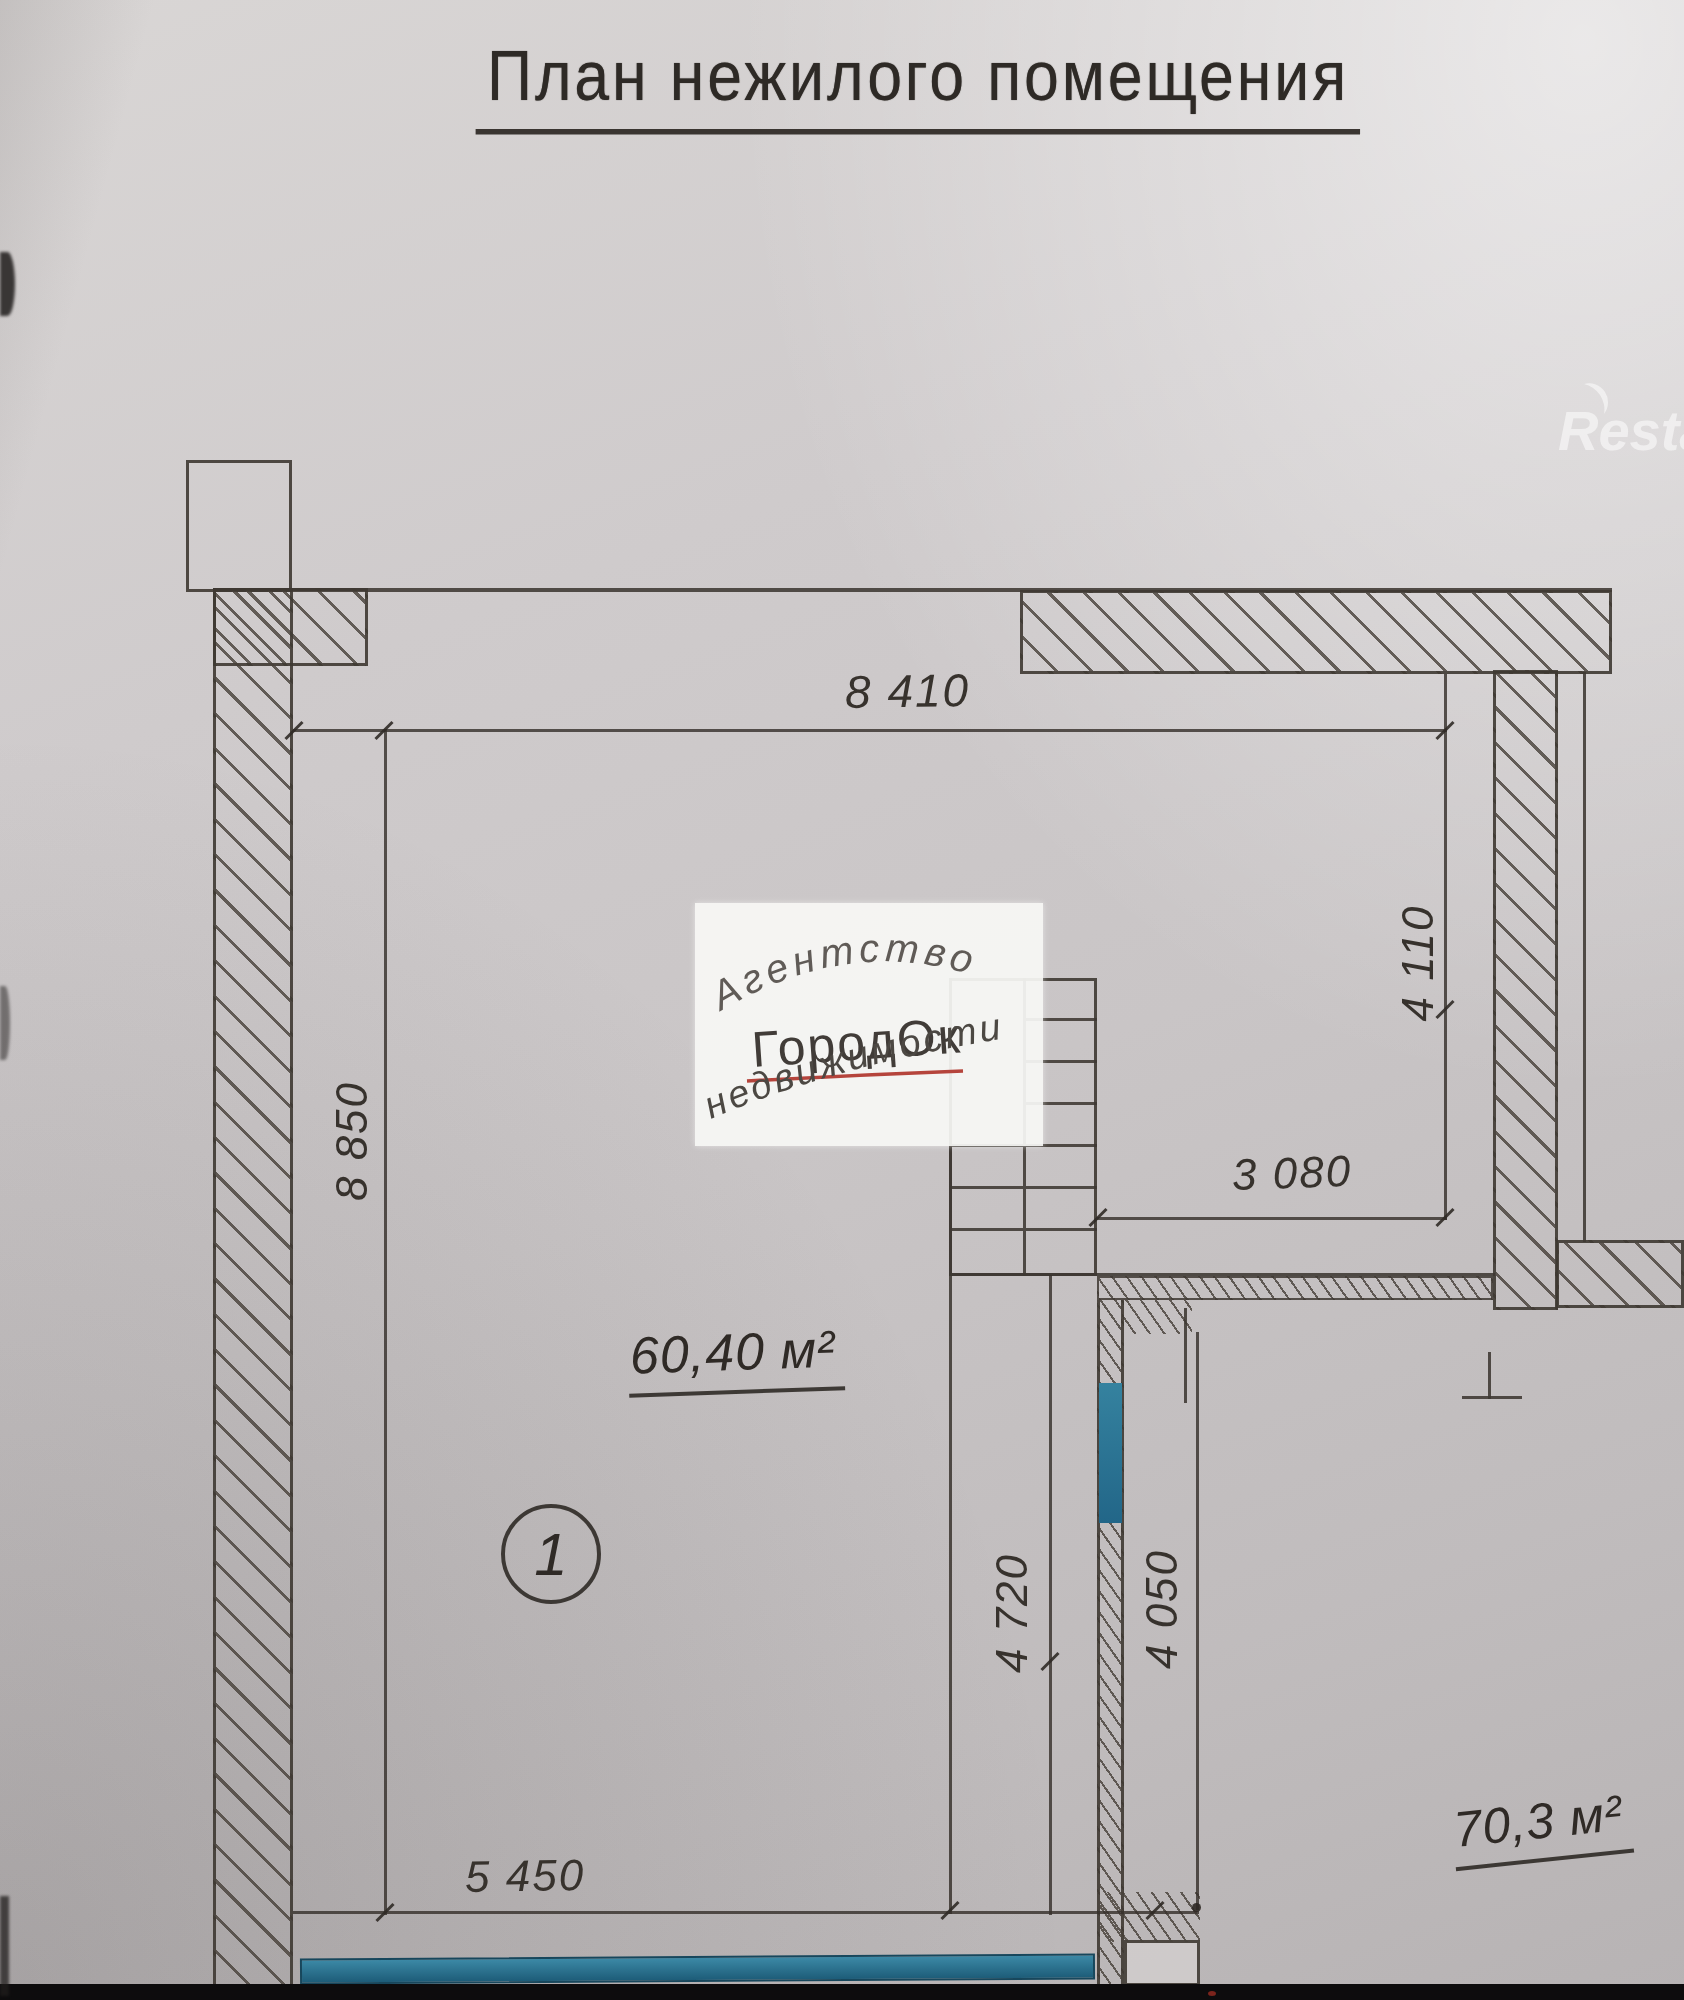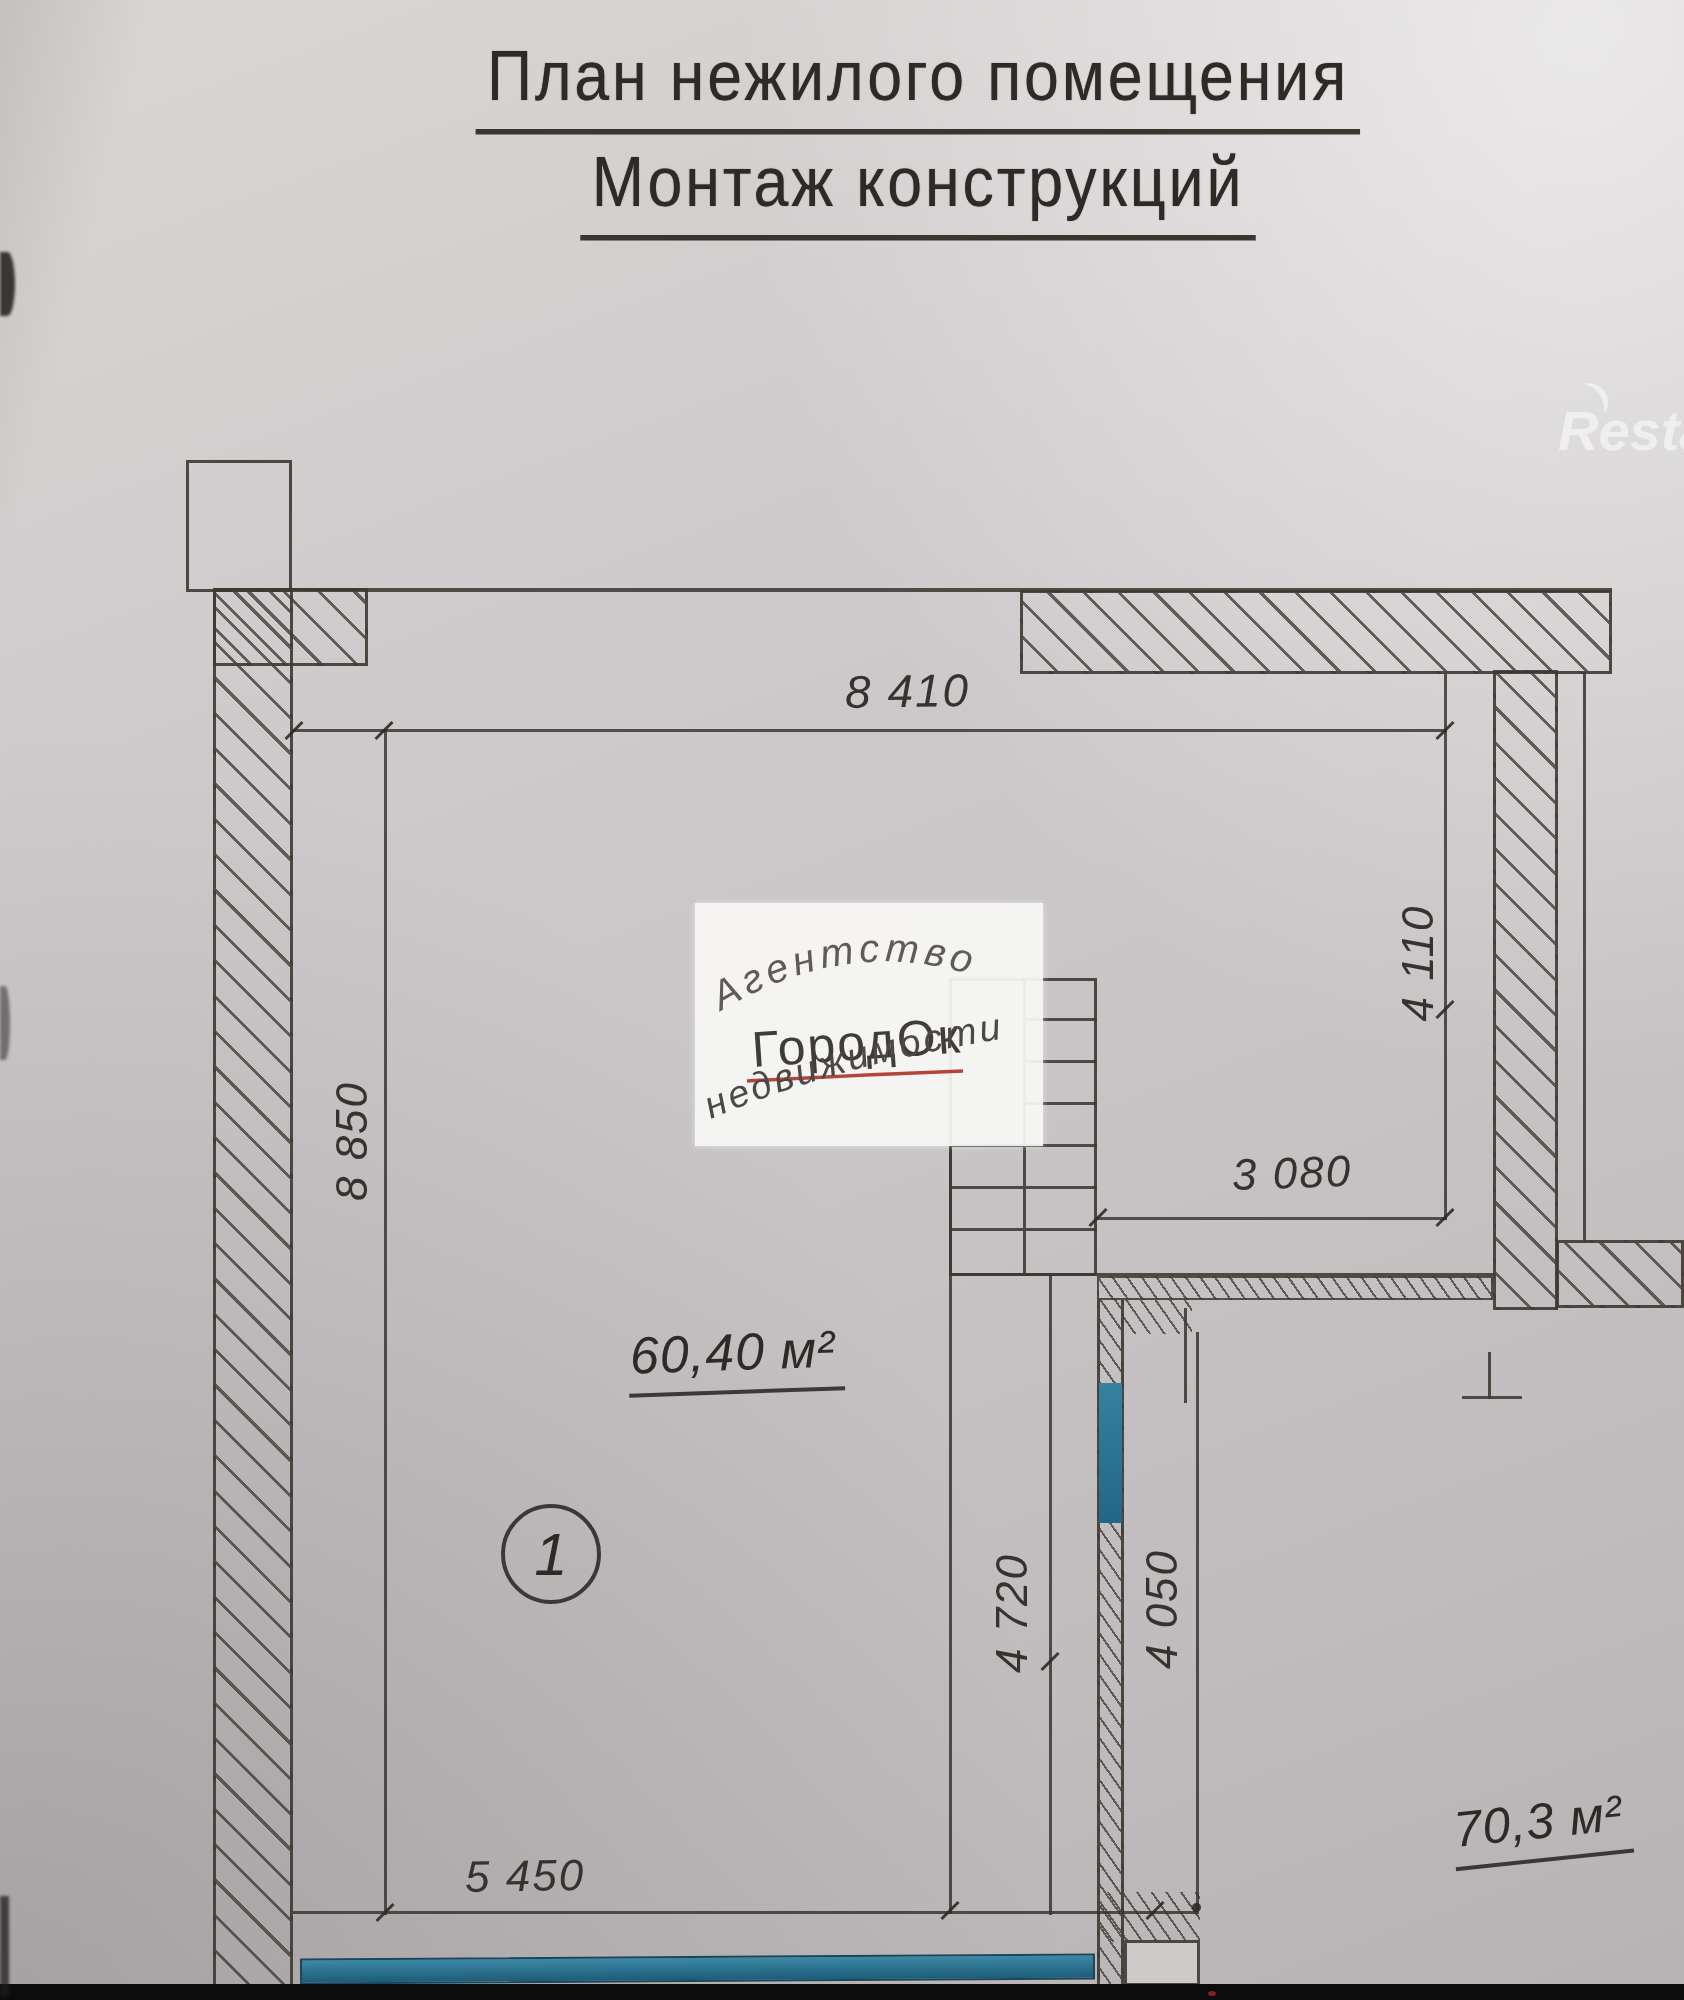--- a/index.html
+++ b/index.html
@@ -57,23 +57,20 @@
   }
   .smudge{position:absolute;background:#201d1c;filter:blur(1.5px);}
 </style>
 </head>
 <body>
 
 <div id="canvas">
 
   <div class="title-wrap" style="top:34px;">
     <span class="title-text">План нежилого помещения</span>
-  </div>
-  <div class="title-wrap" style="top:140px;">
-    <span class="title-text">Монтаж конструкций</span>
   </div>
 
   <div class="ln" style="left:213px;top:588px;width:1399px;height:4px;"></div>
 
   <div class="abs" style="left:186px;top:460px;width:106px;height:132px;border:3px solid rgba(62,56,50,.9);box-sizing:border-box;"></div>
 
   <div class="hatch" style="left:213px;top:588px;width:155px;height:78px;"></div>
 
   <div class="hatch" style="left:213px;top:588px;width:80px;height:1400px;"></div>
 

